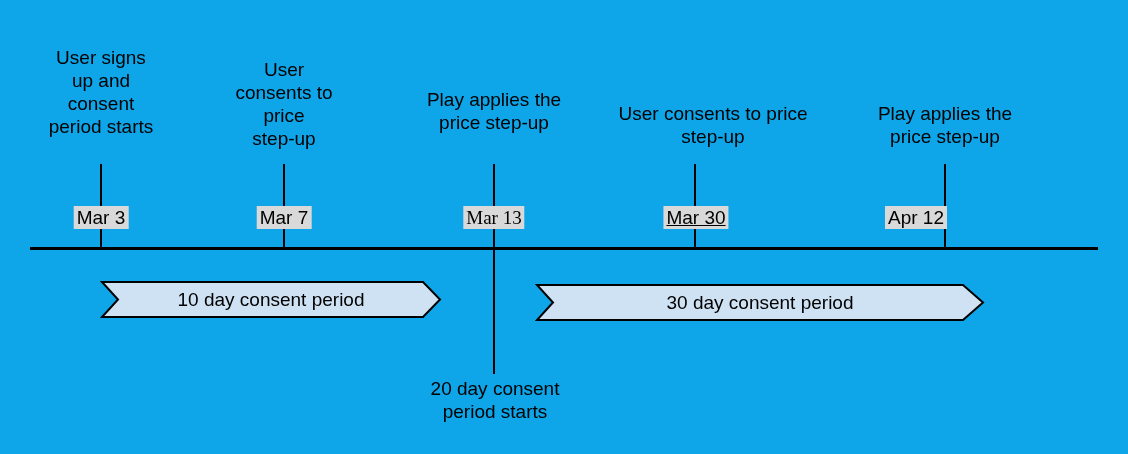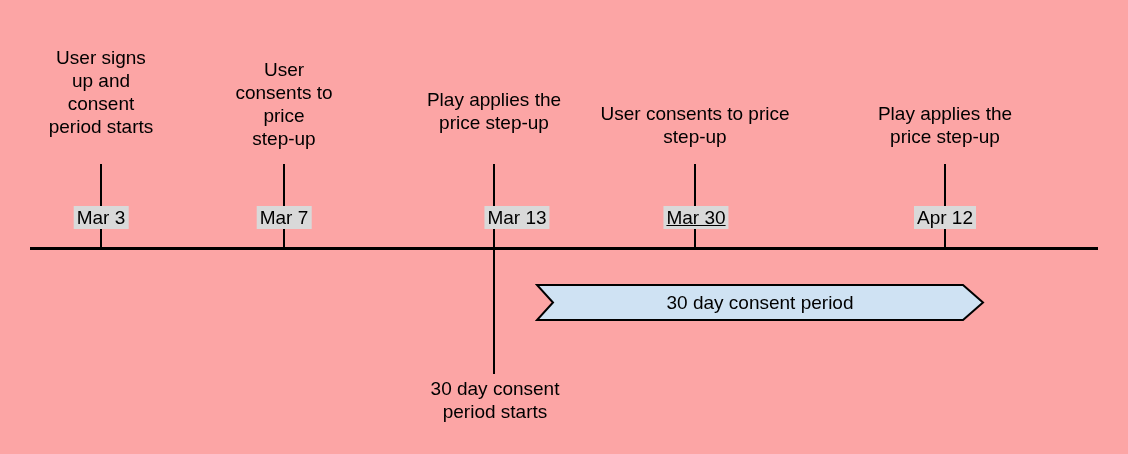--- a/index.html
+++ b/index.html
@@ -1,20 +1,20 @@
 <!DOCTYPE html>
 <html><head>
 <meta charset="utf-8">
 <style>
   html, body { margin: 0; padding: 0; background: #ffffff; }
   .canvas {
     position: relative;
     width: 1128px;
     height: 454px;
-    background: #fca5a5;
+    background: #0ea5e9;
     font-family: "Liberation Sans", sans-serif;
     color: #000000;
     overflow: hidden;
   }
   .timeline-line {
     position: absolute;
     left: 30px; top: 247px;
     width: 1068px; height: 3px;
     background: #000000;
   }
@@ -35,38 +35,38 @@
     transform: translateX(-50%);
     width: max-content;
     text-align: center;
     font-size: 19px;
     line-height: 23px;
     white-space: pre-line;
   }
   .evt-e1 { left: 101px; top: 46px; }
   .evt-e2 { left: 284px; top: 46px; margin-top: 12px; }
   .evt-e3 { left: 494px; top: 88px; }
-  .evt-e4 { left: 695px; top: 102px; }
+  .evt-e4 { left: 713px; top: 102px; }
   .evt-e5 { left: 945px; top: 102px; }
 
   .date-badge {
     position: absolute;
     transform: translateX(-50%);
     top: 206px;
     background: #d9d9d9;
     font-size: 19px;
     line-height: 23px;
     padding: 0 3px;
     white-space: nowrap;
   }
   .date-e1 { left: 101px; }
   .date-e2 { left: 284px; }
-  .date-e3 { left: 517px; }
+  .date-e3 { left: 494px; font-family: Liberation Serif, serif; }
   .date-e4 { left: 696px; text-decoration: underline; }
-  .date-e5 { left: 945px; }
+  .date-e5 { left: 916px; }
 
   .annotation {
     position: absolute;
     left: 495px; top: 377px;
     transform: translateX(-50%);
     width: max-content;
     text-align: center;
     font-size: 19px;
     line-height: 23px;
     white-space: pre-line;
@@ -117,24 +117,30 @@
 step-up</div>
   <div class="evt-label evt-e5">Play applies the
 price step-up</div>
 
   <div class="date-badge date-e1">Mar 3</div>
   <div class="date-badge date-e2">Mar 7</div>
   <div class="date-badge date-e3">Mar 13</div>
   <div class="date-badge date-e4">Mar 30</div>
   <div class="date-badge date-e5">Apr 12</div>
 
+  <div class="period period-1">
+    <svg width="342" height="39" viewBox="-2 -2 342 39">
+      <polygon points="0,0 321,0 338,17.5 321,35 0,35 16,17.5" stroke="#000000" stroke-width="2" stroke-linejoin="miter" fill="#cfe2f3"></polygon>
+    </svg>
+    <span class="period-text">10 day consent period</span>
+  </div>
 
   <div class="period period-2">
     <svg width="450" height="39" viewBox="-2 -2 450 39">
       <polygon points="0,0 426,0 446,17.5 426,35 0,35 16,17.5" stroke="#000000" stroke-width="2" stroke-linejoin="miter" fill="#cfe2f3"></polygon>
     </svg>
     <span class="period-text">30 day consent period</span>
   </div>
 
-  <div class="annotation">30 day consent
+  <div class="annotation">20 day consent
 period starts</div>
 
 </div>
 
 </body></html>

